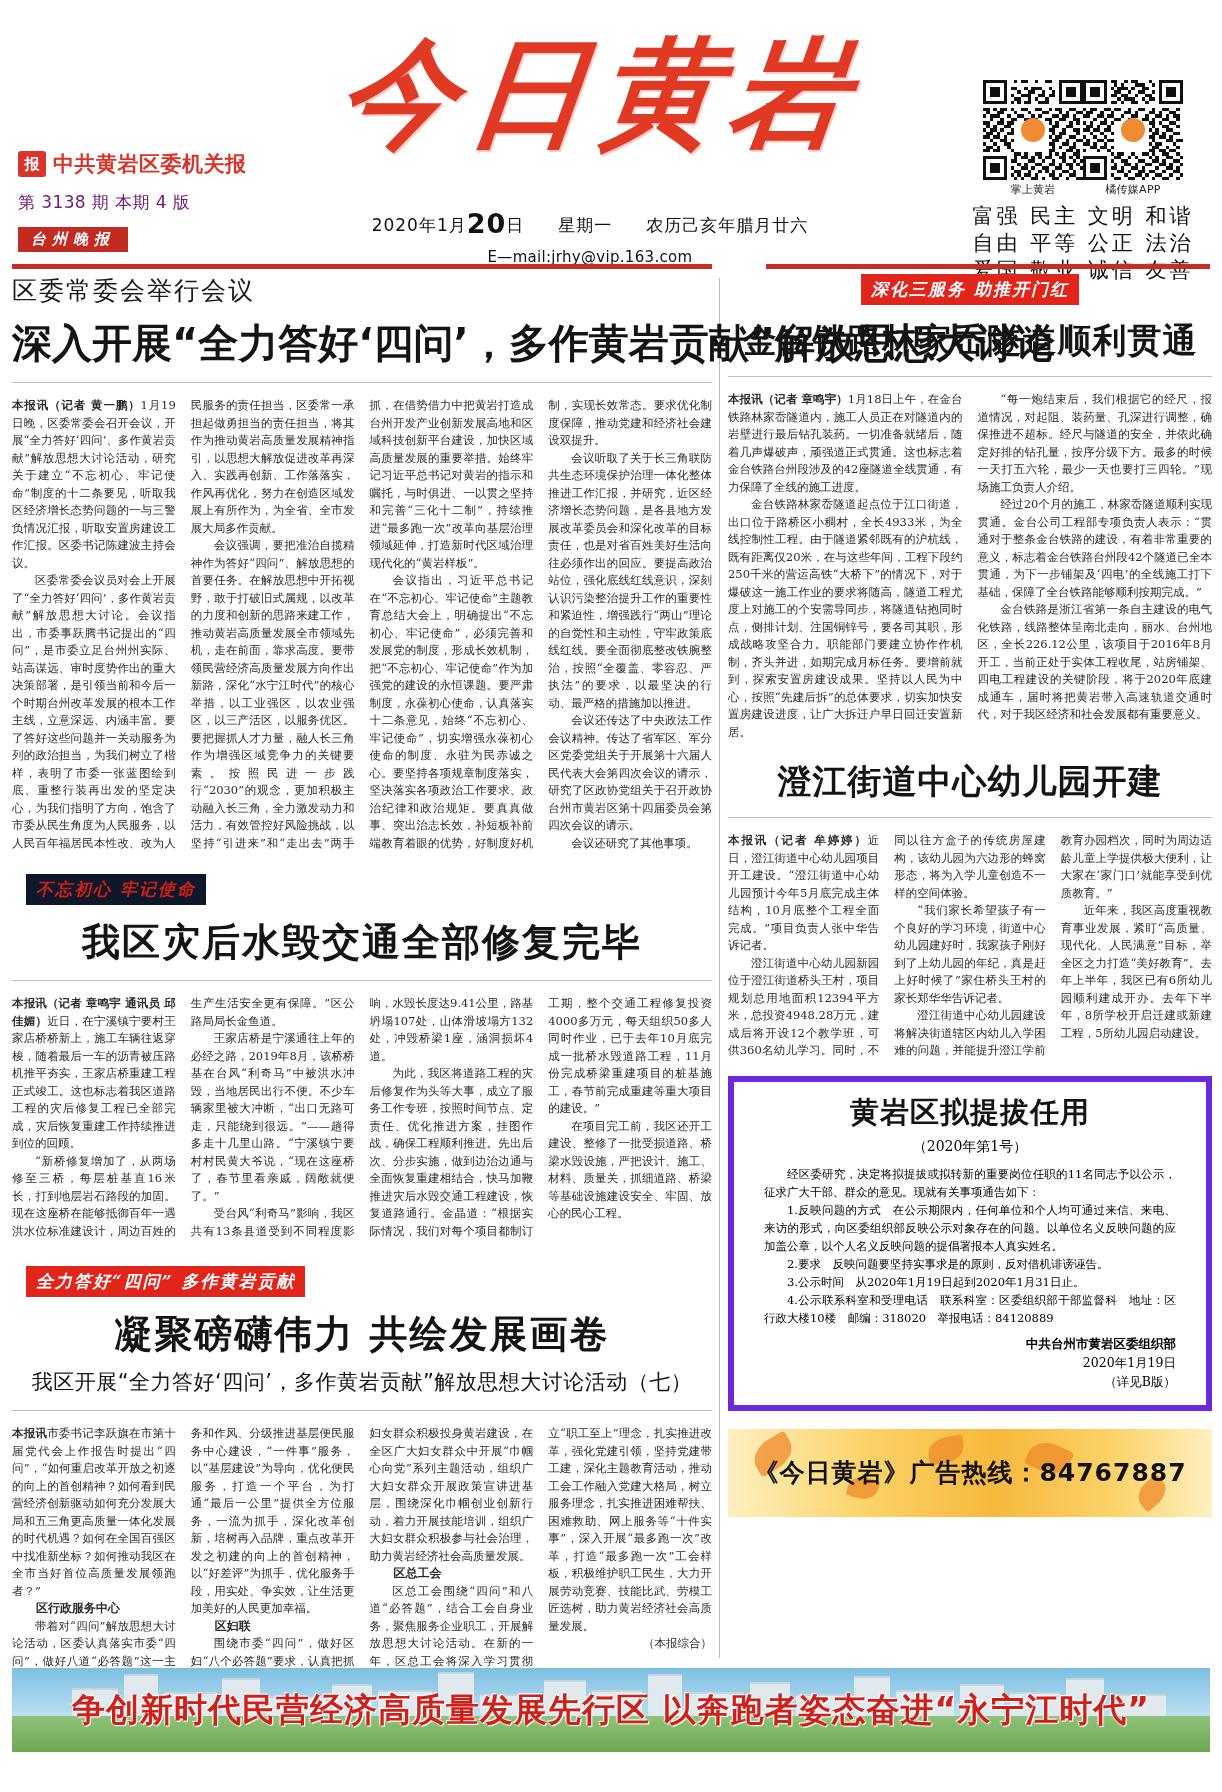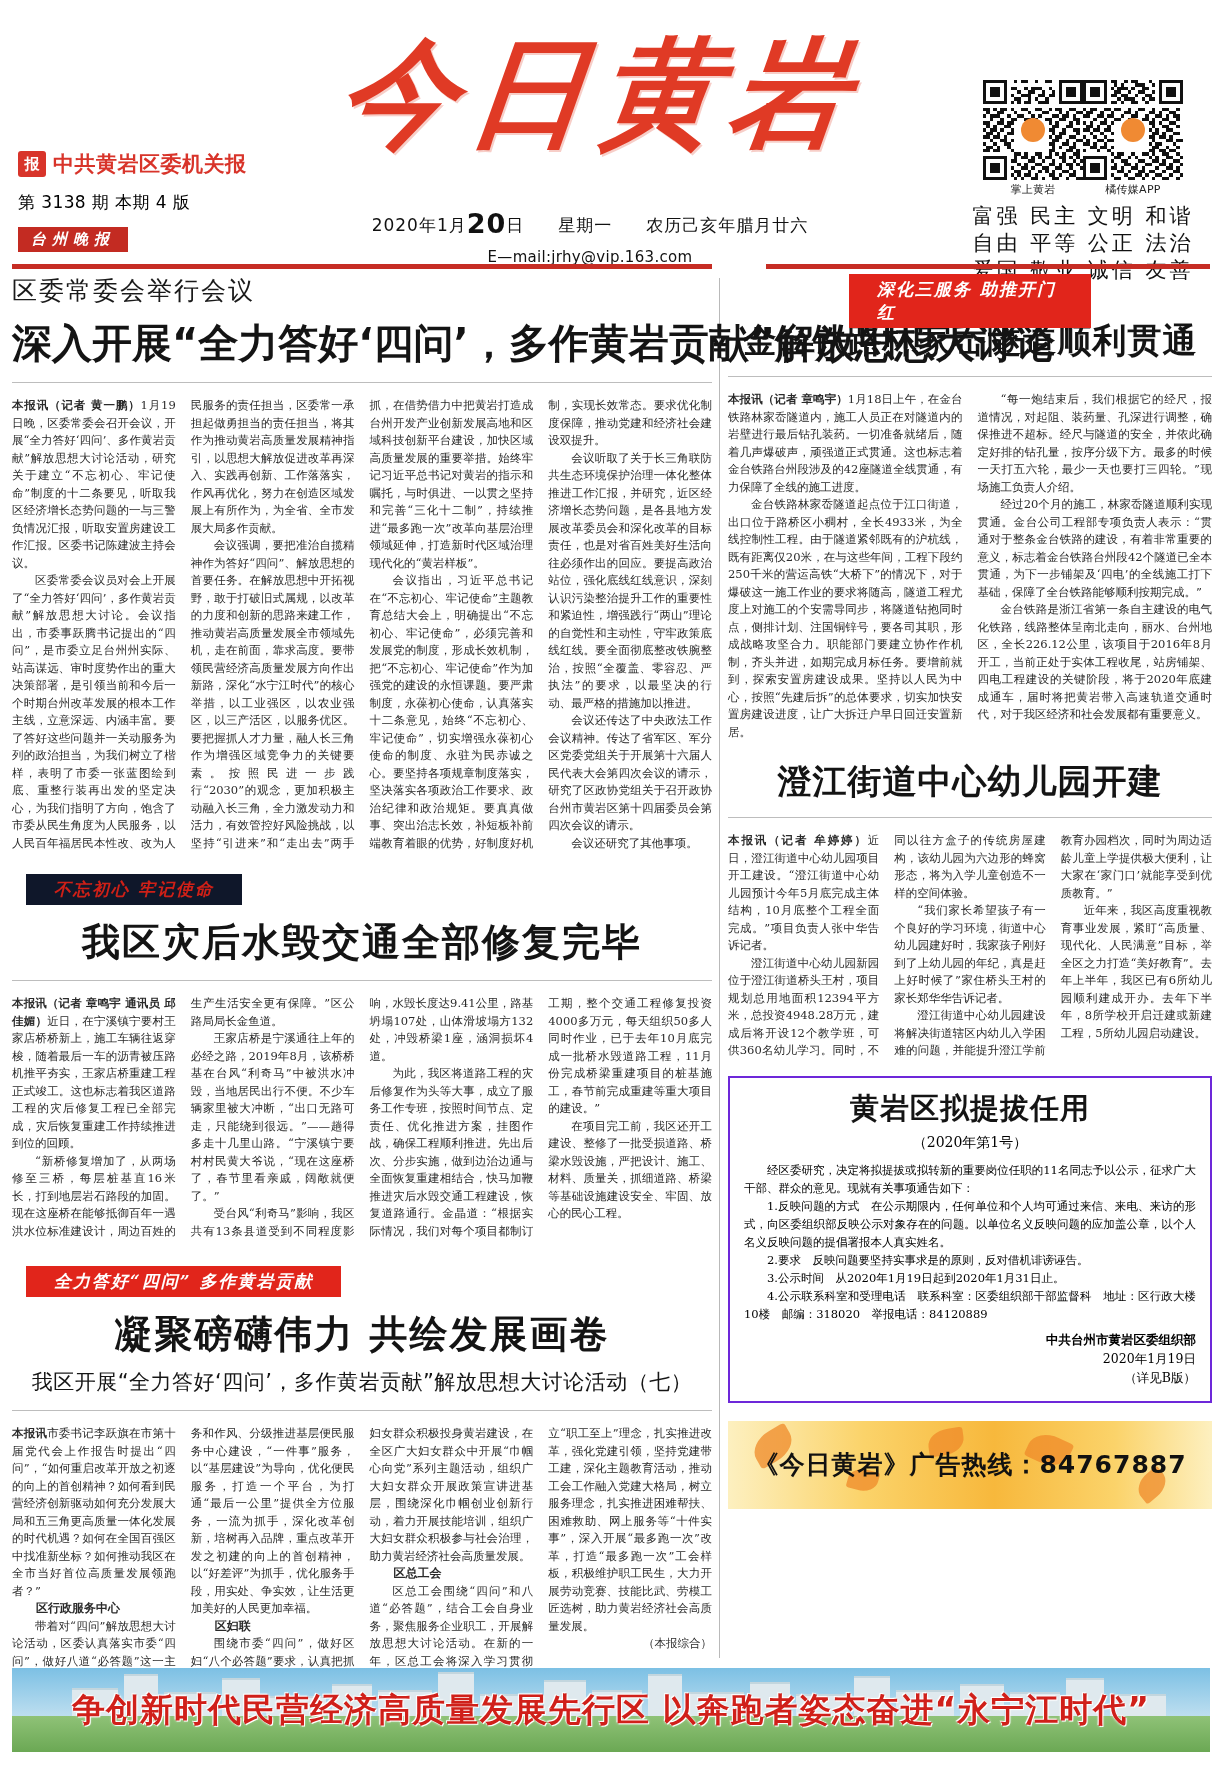--- a/index.html
+++ b/index.html
@@ -14,21 +14,21 @@
   
   .masthead { position: relative; height: 268px; }
   .mh-left { position: absolute; left: 18px; top: 150px; width: 330px; }
   .mh-org { display:flex; align-items:center; gap:7px; }
   .mh-logo {
     width: 28px; height: 26px; background:#d8342a; border-radius:3px;
     color:#fff; font-size:15px; font-weight:bold; line-height:26px; text-align:center;
     font-family:"DejaVu Serif", serif;
   }
   .mh-org-text { color:#d8342a; font-size:21px; font-weight:bold; letter-spacing:0.5px; }
-  .mh-issue { font-size:17px; color:#000000; margin-top:13px; letter-spacing:0.4px; }
+  .mh-issue { font-size:17px; color:#701a75; margin-top:13px; letter-spacing:0.4px; }
   .mh-sub {
     margin-top:13px; display:inline-block; background:#c32b22; color:#fff;
     font-size:15px; padding:3px 13px; letter-spacing:6px;
     font-family:"DejaVu Serif", serif; font-style:italic; font-weight:bold;
   }
   .mh-title {
     position:absolute; left:255px; top:18px; width:690px; height:150px;
     color:#e03a25; font-size:118px; font-weight:bold; letter-spacing:12px;
     font-family:"DejaVu Serif","Liberation Serif", serif;
     font-style:italic; line-height:150px; text-align:center;
@@ -83,42 +83,42 @@
     line-height:44px; letter-spacing:1px;
   }
   .subhead {
     text-align:center; font-size:21px; color:#151515; margin-top:10px; letter-spacing:0.5px;
   }
 
   
   .tagbar { position:relative; height:30px; margin-bottom:14px; }
   .tagbar .tag {
     position:absolute; left:14px; top:0; background:#e1251b; color:#fff;
-    font-size:17px; font-weight:bold; padding:4px 28px; letter-spacing:2px;
+    font-size:17px; font-weight:bold; padding:4px 10px; letter-spacing:2px;
     font-family:"DejaVu Serif","Liberation Serif",serif; font-style:italic;
   }
   .tagbar .tag.gray { background:#0f172a; color:#cf2017; }
   .tagbar .line { position:absolute; left:0; right:0; top:14px; height:2px; background:#d9a8a3; z-index:-1; }
   .tagbar.centered .tag { left:50%; transform:translateX(-50%); }
 
   .rule-thin { height:1px; background:#bdbdbd; margin:14px 0; }
 
   
   .cols { column-gap:15px; font-size:11.5px; line-height:17.5px; color:#2a2a2a;
           text-align:justify; font-family:"DejaVu Serif","Liberation Serif", serif; }
   .cols p { text-indent: 2em; margin:0; }
   .cols .lead { text-indent:0; }
   .byline { font-weight:bold; }
   .c4 { column-count:4; }
   .c3 { column-count:3; }
   .c2 { column-count:2; }
   .sect-h { font-weight:bold; font-size:12px; text-indent:0; margin-top:3px; }
 
   
-  .noticebox { border:2px solid #6d28d9; padding:12px 14px 14px; }
+  .noticebox { border:6px solid #6d28d9; padding:12px 30px 14px; }
   .nb-title { text-align:center; font-size:29px; font-weight:bold; line-height:37px; color:#141414; letter-spacing:1px; }
   .nb-no { text-align:center; font-size:14px; margin-top:7px; font-family:"DejaVu Serif",serif; }
   .nb-body { font-size:11.5px; line-height:18px; margin-top:9px; text-align:justify;
              font-family:"DejaVu Serif","Liberation Serif",serif; }
   .nb-body p { text-indent:2em; margin:0; }
   .nb-sign { text-align:right; font-size:12.5px; line-height:19px; margin-top:7px; font-weight:bold;
              font-family:"DejaVu Serif",serif; }
   .nb-sign .n { font-weight:normal; }
 
   

